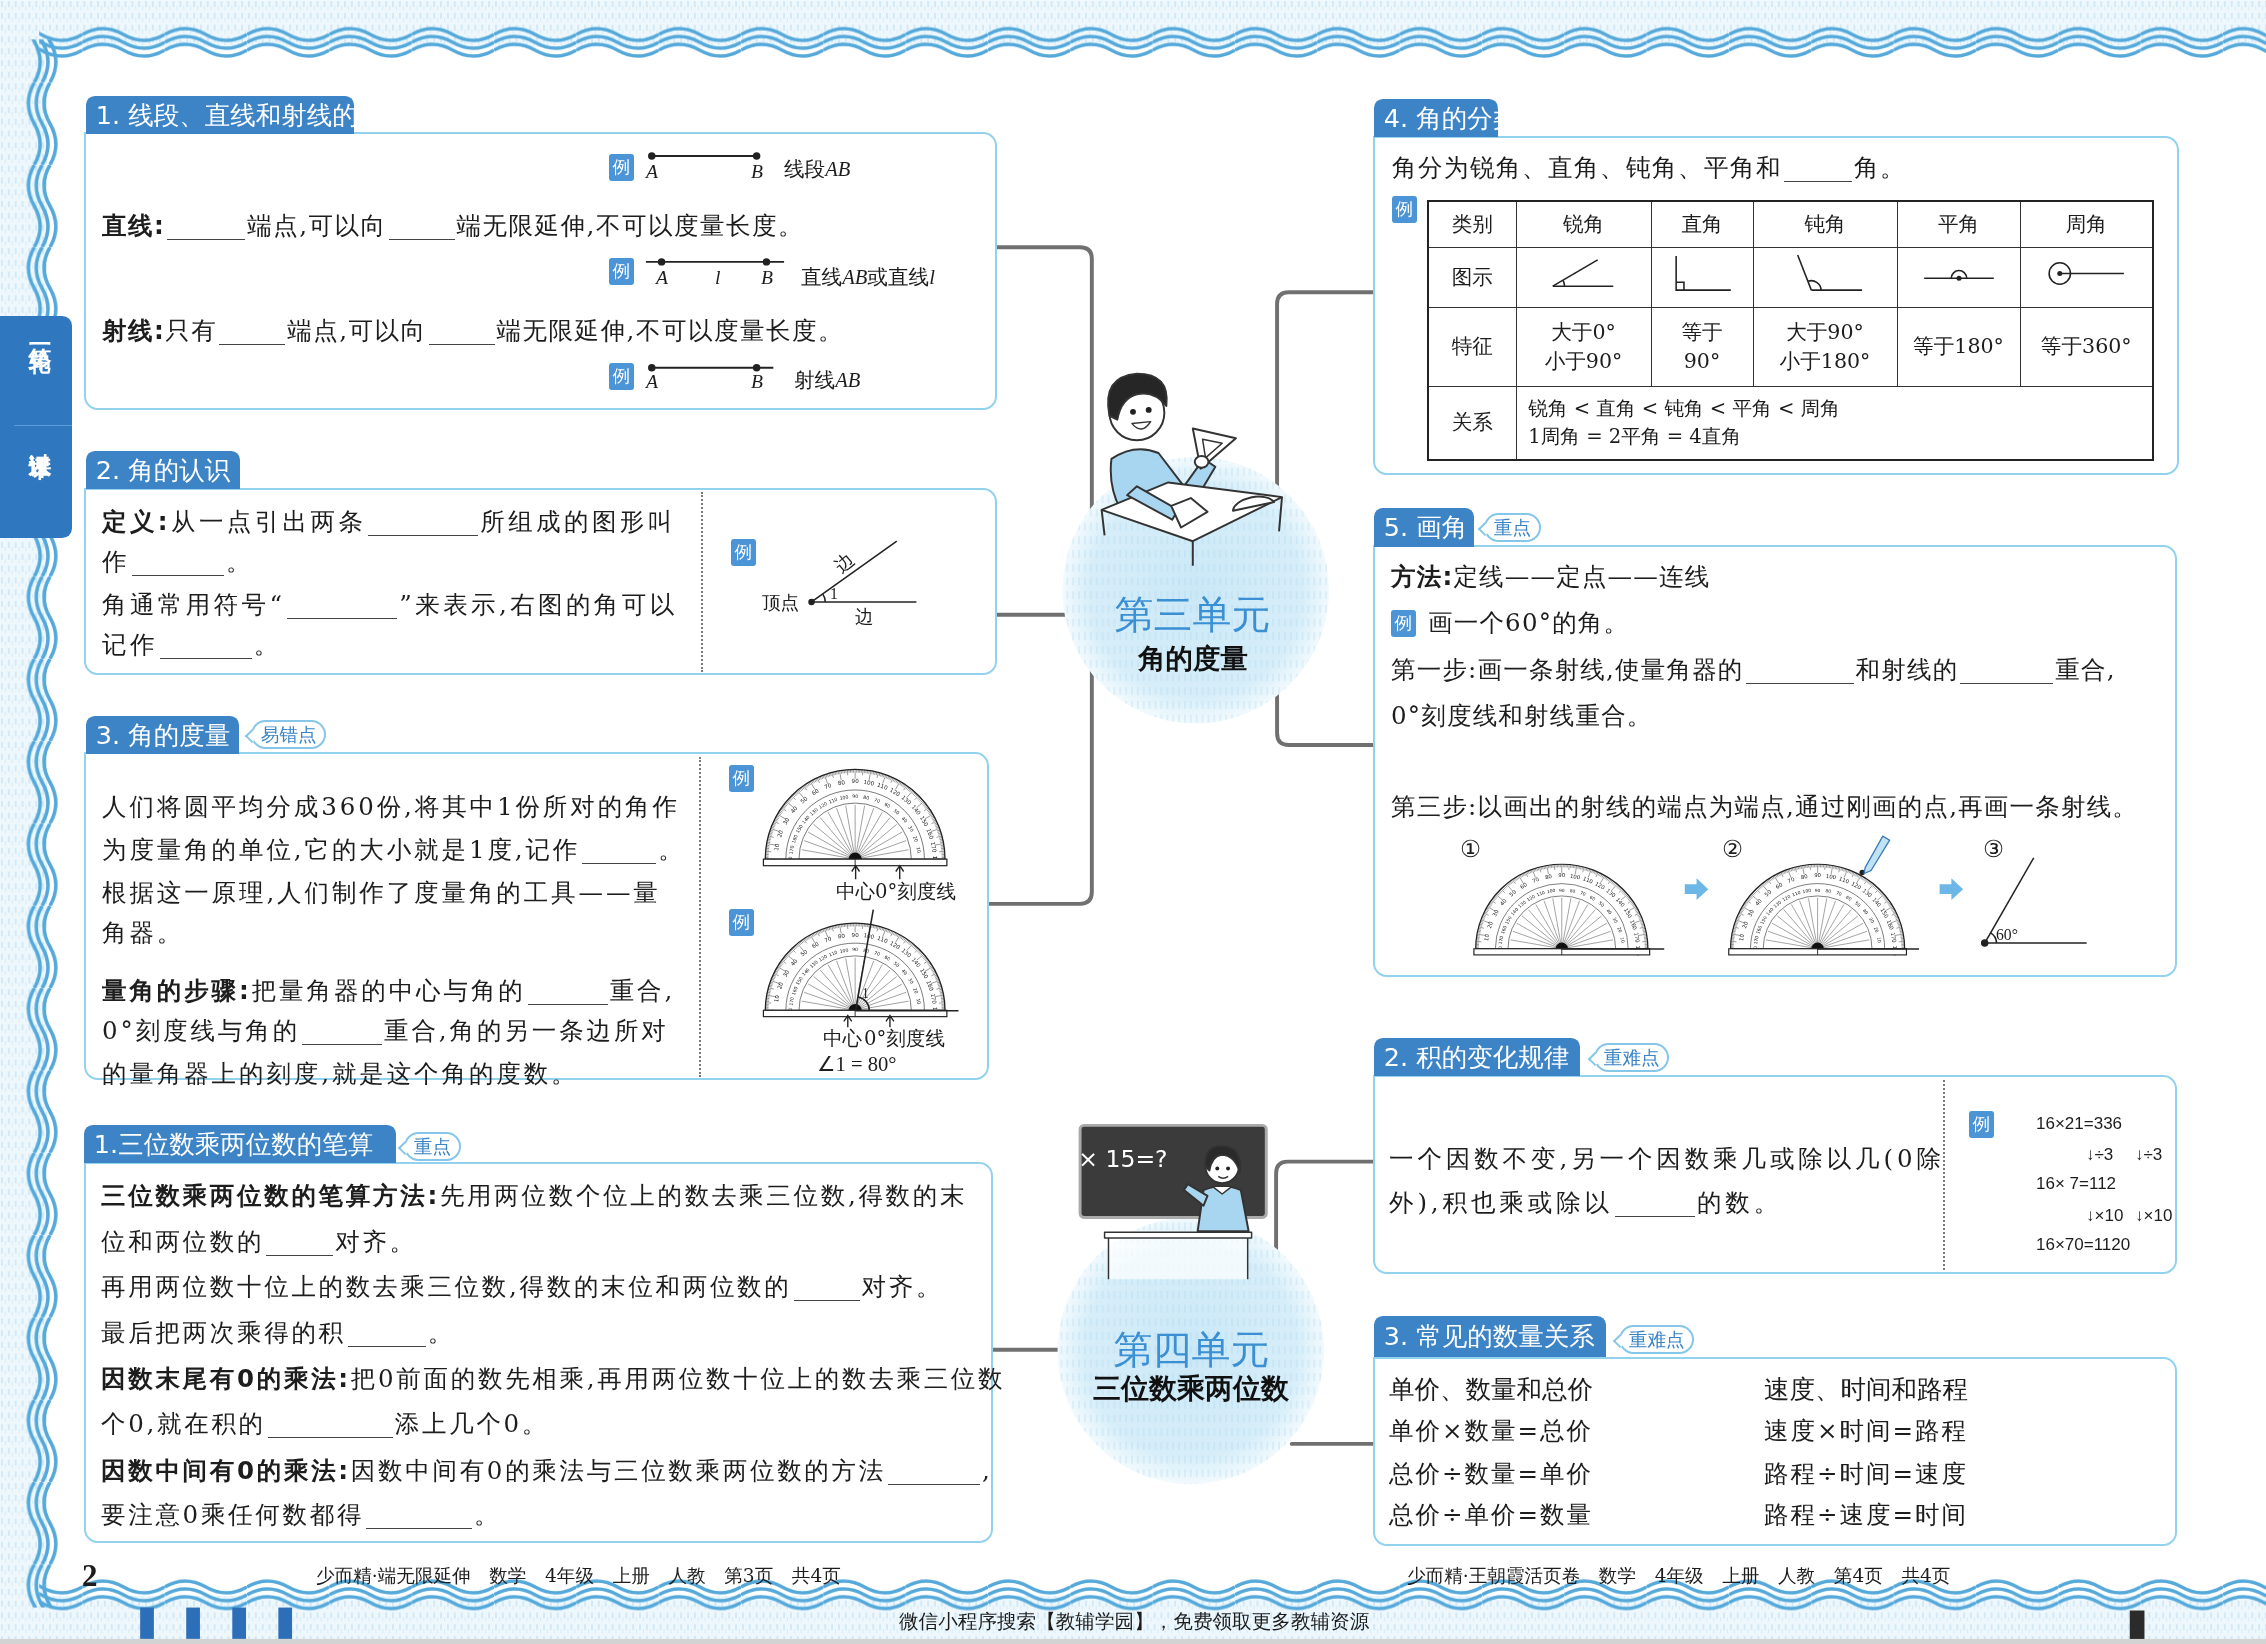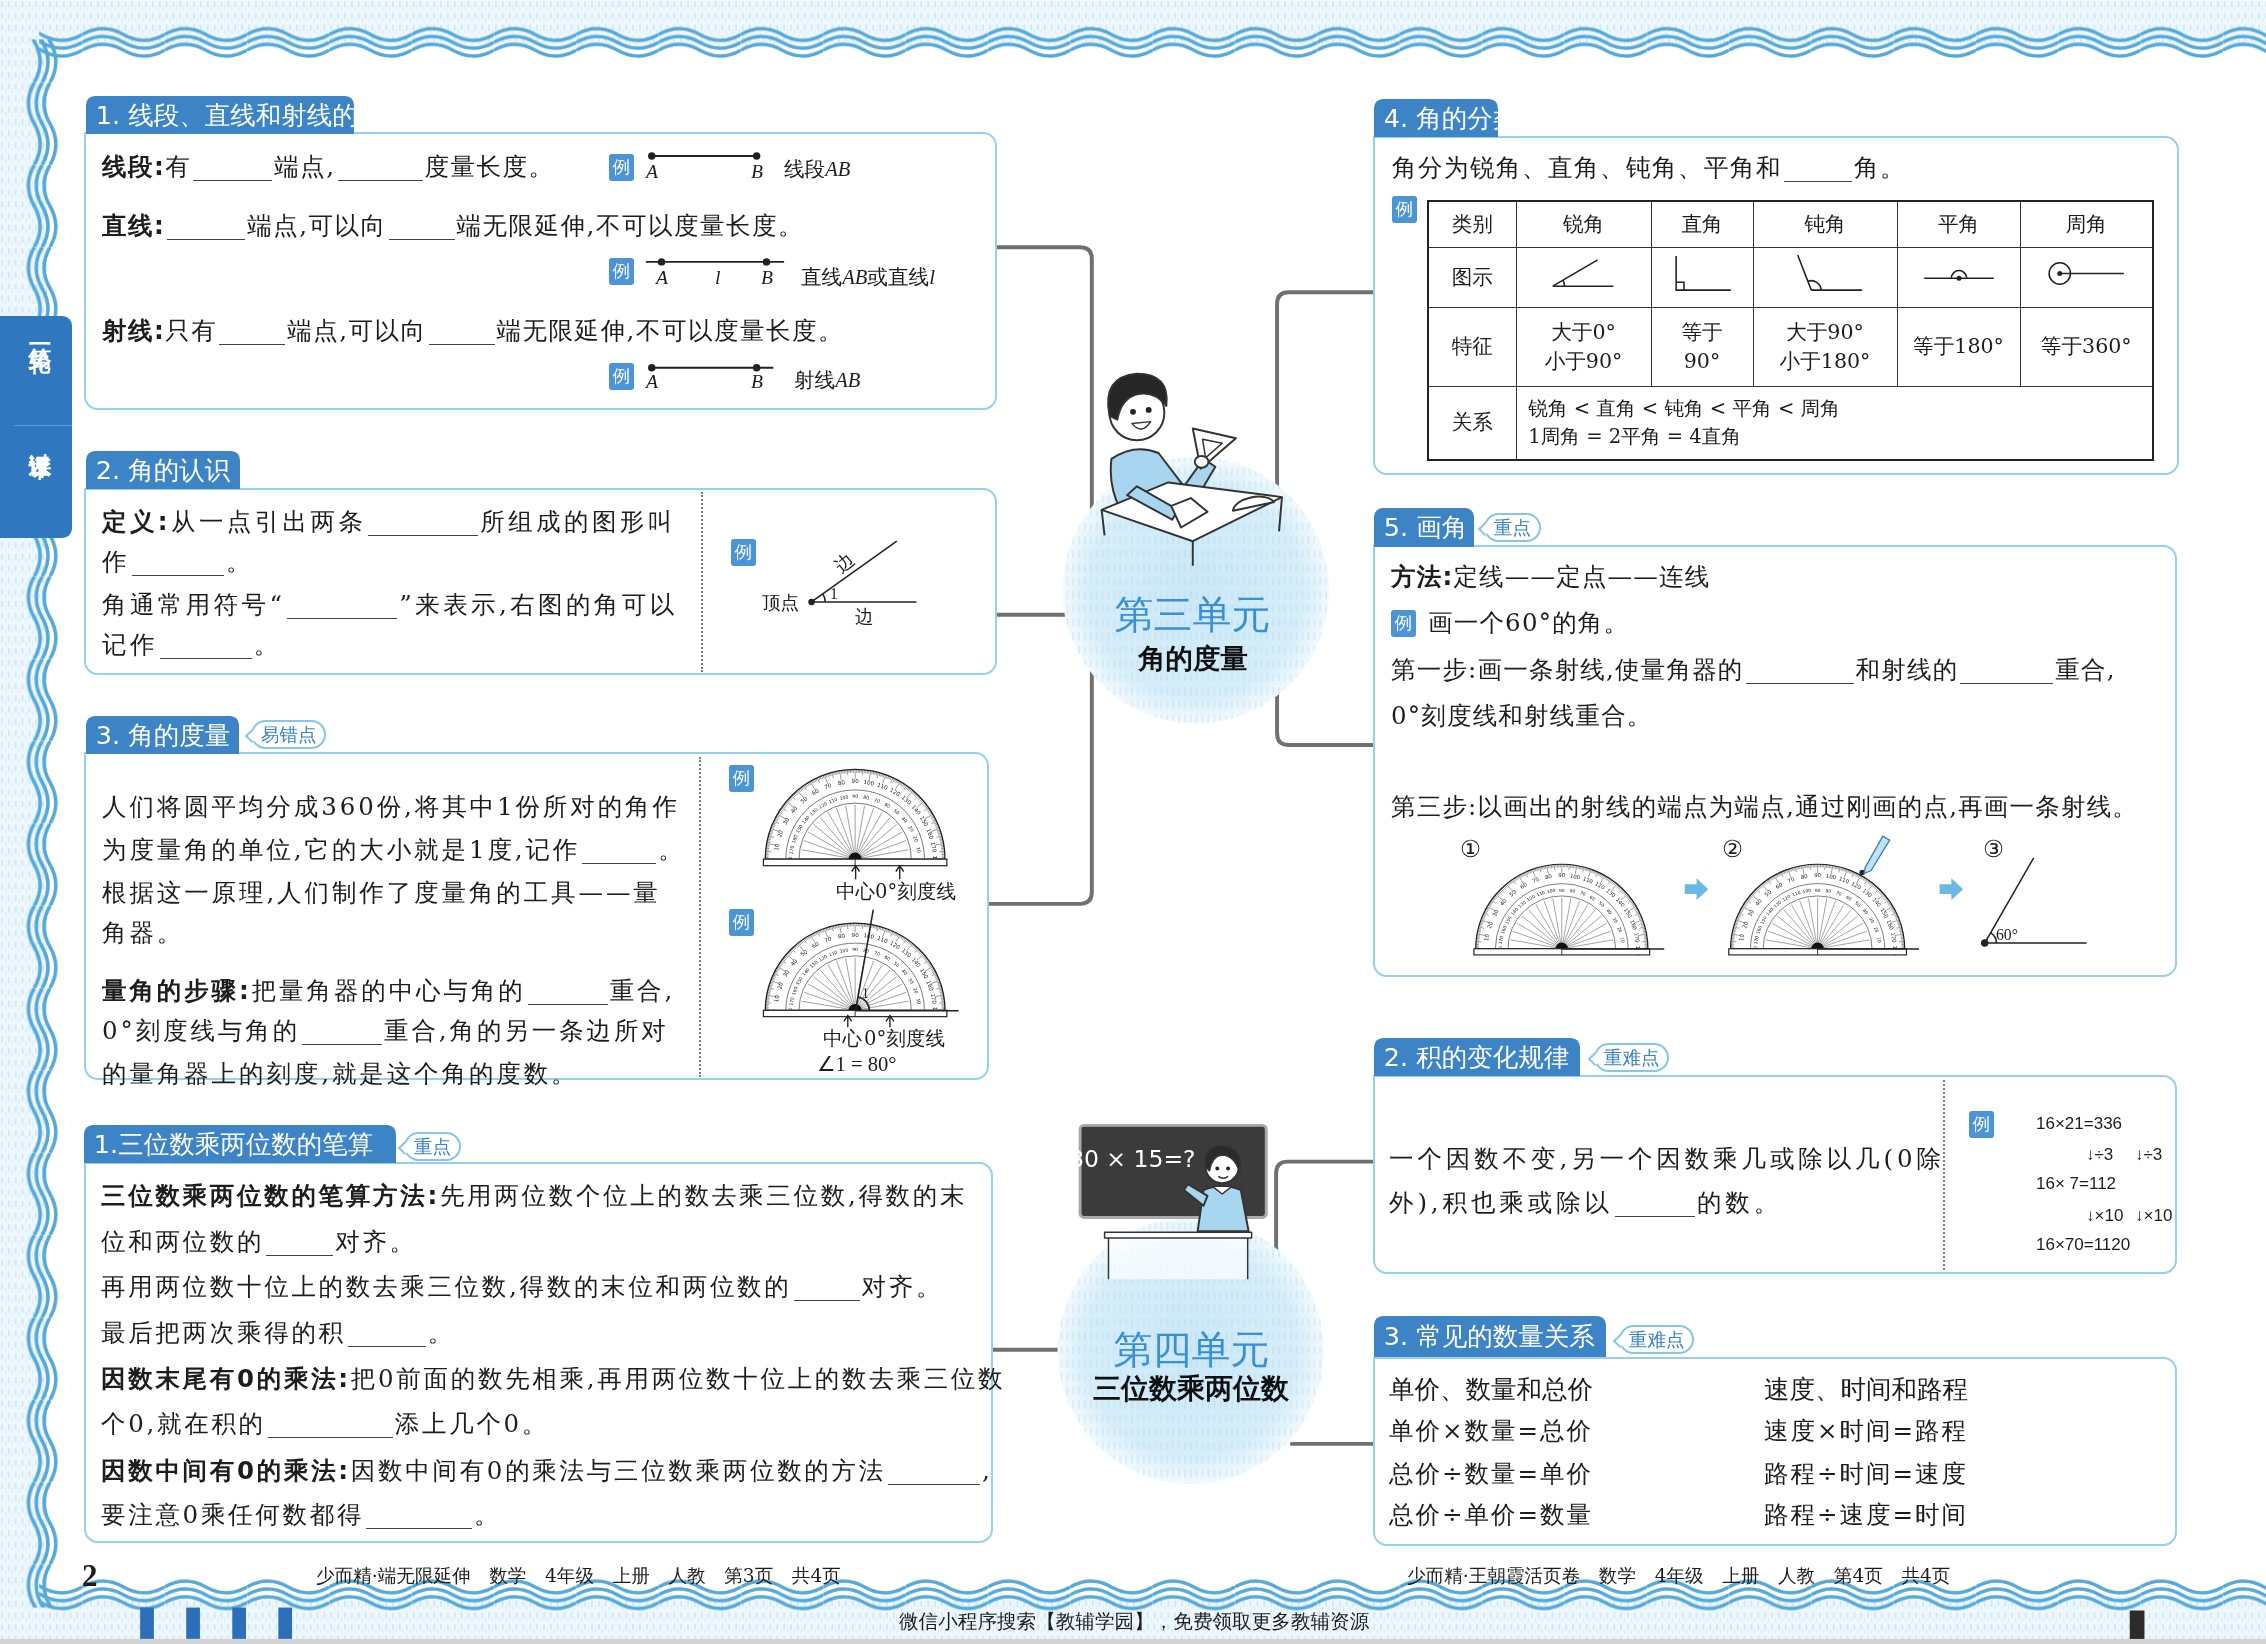--- a/index.html
+++ b/index.html
@@ -136,21 +136,20 @@
   </svg>
 
   <div class="side-tab">
     <div class="side-txt" style="top:13.7px">第一轮</div>
     <div style="position:absolute;left:13.7px;top:109px;width:58px;height:0;border-top:1.5px solid #5b9ad6"></div>
     <div class="side-txt" style="top:120px">过课本</div>
   </div>
 
   <div class="tab" style="left:86px;top:96px;width:268px">1. 线段、直线和射线的认识</div>
   <div class="box" style="left:84px;top:132px;width:913px;height:278px"></div>
-  <div class="ln s15" style="left:102px;top:150px"><span class="bold">线段:</span><span>有</span><span class="blank" style="width: 79px;"></span><span>端点,</span><span class="blank" style="width: 85px;"></span><span>度量长度。</span></div>
   <div class="ln s15" style="left:102px;top:209px"><span class="bold">直线:</span><span class="blank" style="width: 78px;"></span><span>端点,可以向</span><span class="blank" style="width: 66px;"></span><span>端无限延伸,不可以度量长度。</span></div>
   <div class="ln s15" style="left:102px;top:314px"><span class="bold">射线:</span><span>只有</span><span class="blank" style="width: 66px;"></span><span>端点,可以向</span><span class="blank" style="width: 66px;"></span><span>端无限延伸,不可以度量长度。</span></div>
 
   <div class="li" style="left:609px;top:154px">例</div>
   <span class="lbl ital" style="left:646px;top:160px">A</span>
   <span class="lbl ital" style="left:751px;top:160px">B</span>
   <div class="lbl" style="left:784px;top:158px;font-size:20.6px"><span>线段</span><span class="ital">AB</span></div>
 
   <div class="li" style="left:609px;top:258px">例</div>
   <span class="lbl ital" style="left:656px;top:266px">A</span>
@@ -335,21 +334,21 @@
   <div class="box" style="left:1373px;top:1357px;width:804px;height:189px"></div>
   <div class="ln" style="left:1389px;top:1373px;font-size:25.5px">单价、数量和总价</div>
   <div class="ln s2" style="left:1389px;top:1414px">单价×数量=总价</div>
   <div class="ln s2" style="left:1389px;top:1457px">总价÷数量=单价</div>
   <div class="ln s2" style="left:1389px;top:1498px">总价÷单价=数量</div>
   <div class="ln" style="left:1764px;top:1373px;font-size:25.5px">速度、时间和路程</div>
   <div class="ln s2" style="left:1764px;top:1414px">速度×时间=路程</div>
   <div class="ln s2" style="left:1764px;top:1457px">路程÷时间=速度</div>
   <div class="ln s2" style="left:1764px;top:1498px">路程÷速度=时间</div>
 
-  <span class="bb-text" style="left:1054px;top:1146px">480 × 15=?</span>
+  <span class="bb-text" style="left:1026px;top:1146px">480 × 15=?</span>
   <div class="unit-title" style="left:1064px;top:1327px;width:255px">第四单元</div>
   <div class="unit-sub" style="left:1044px;top:1372px;width:294px;font-size:28px">三位数乘两位数</div>
 
   <div class="footer" style="left:82px;top:1558px;font-size:31px;line-height:35px;font-weight:bold;font-family:'Liberation Serif',serif">2</div>
   <div class="footer" style="left:316px;top:1564px">少而精·端无限延伸　数学　4年级　上册　人教　第3页　共4页</div>
   <div class="footer" style="left:1407px;top:1564px">少而精·王朝霞活页卷　数学　4年级　上册　人教　第4页　共4页</div>
   <div class="footer" style="left:899px;top:1610px;font-size:19.6px;font-family:'DejaVu Sans',sans-serif">微信小程序搜索【教辅学园】，免费领取更多教辅资源</div>
 
   <svg id="figs" class="layer" viewBox="0 0 2312 1678">
     <g stroke="#222" stroke-width="2" fill="#222">

